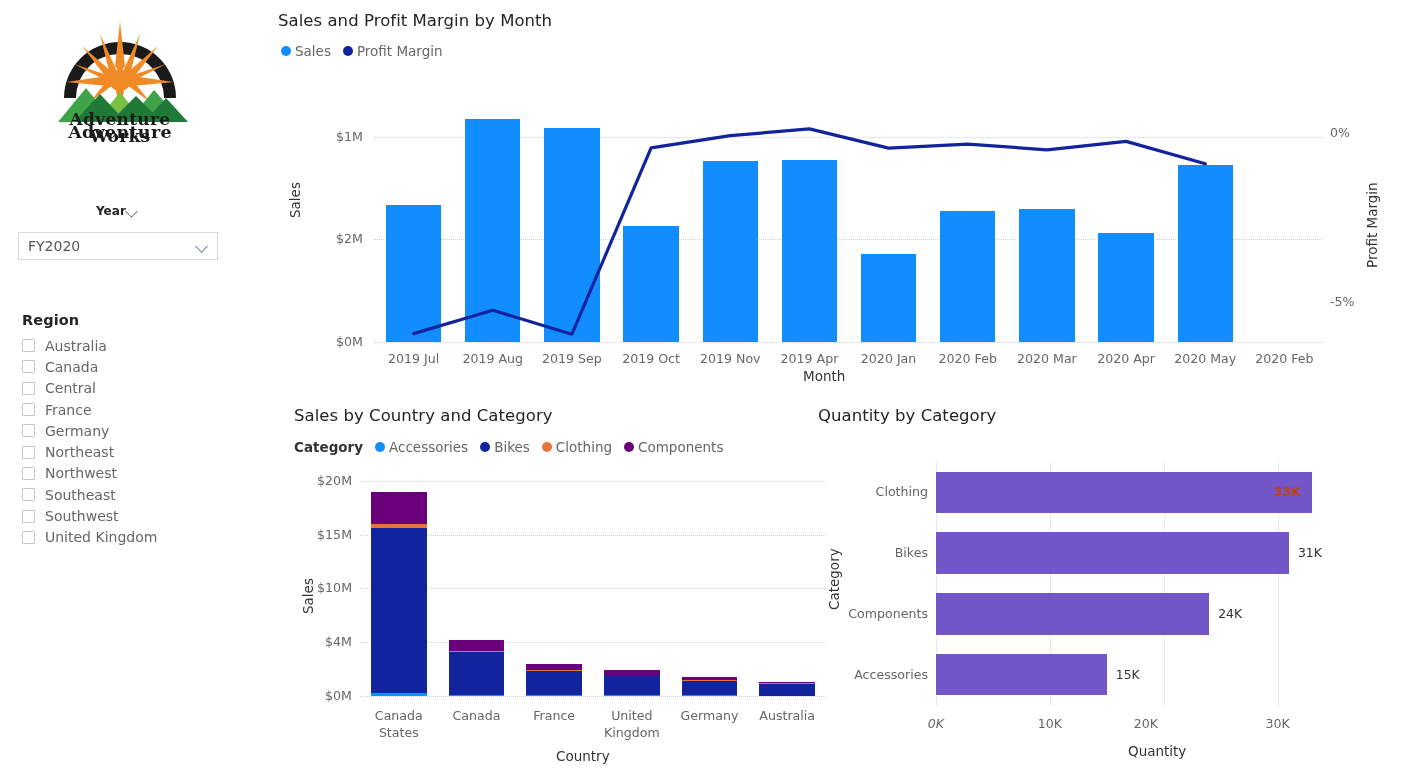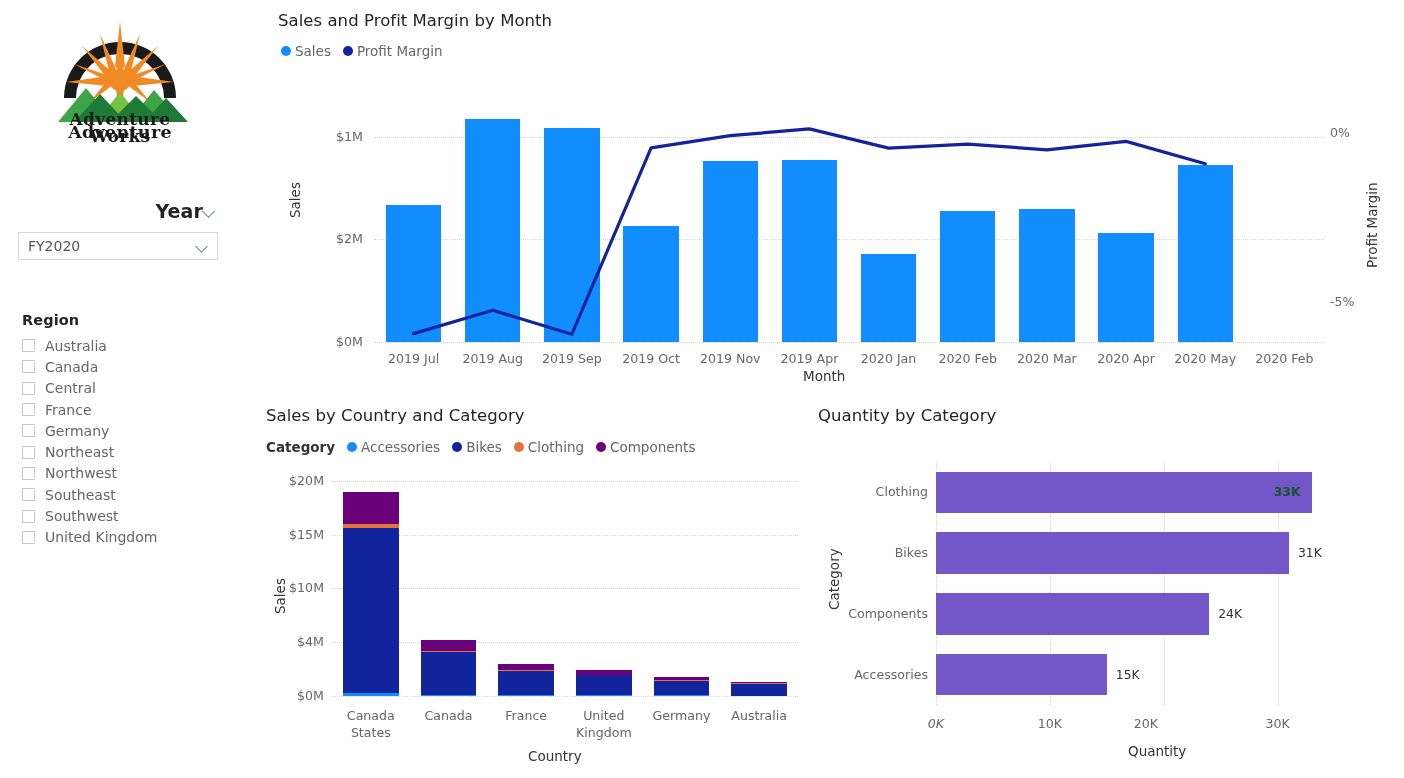--- a/index.html
+++ b/index.html
@@ -13,22 +13,22 @@
   .page { position: relative; width: 1404px; height: 778px; background: #fff; }
 
   
   .sidebar { position: absolute; left: 0; top: 0; width: 262px; height: 778px; background: #fff; }
 
   .logo-wrap { position: absolute; left: 44px; top: 6px; width: 152px; height: 138px; }
   .logo-svg { display: block; }
 
   .slicer-year { position: absolute; left: 18px; top: 200px; width: 200px; }
   .slicer-header {
-    display: flex; align-items: center; justify-content: flex-end;
-    font-size: 19px; color: #252423; font-weight: 600; letter-spacing: .1px;
+    display: flex; align-items: center; justify-content: center;
+    font-size: 12px; color: #252423; font-weight: 600; letter-spacing: .1px;
     padding: 0 2px 0 1px; height: 22px;
   }
   .slicer-header .hdr-label { font-weight: 600; color: #252423; }
   .chev {
     width: 13px; height: 13px; display: inline-block; position: relative;
   }
   .chev::before {
     content: ""; position: absolute; left: 1px; top: 2px;
     width: 8px; height: 8px;
     border-right: 1.6px solid #6a7a93; border-bottom: 1.6px solid #6a7a93;
@@ -240,21 +240,21 @@
         <div class="tick" style="left: 491.833px; width: 79.1667px; text-align: center; top: 345px;">2019 Apr</div>
         <div class="tick" style="left: 571px; width: 79.1667px; text-align: center; top: 345px;">2020 Jan</div>
         <div class="tick" style="left: 650.167px; width: 79.1667px; text-align: center; top: 345px;">2020 Feb</div>
         <div class="tick" style="left: 729.333px; width: 79.1667px; text-align: center; top: 345px;">2020 Mar</div>
         <div class="tick" style="left: 808.5px; width: 79.1667px; text-align: center; top: 345px;">2020 Apr</div>
         <div class="tick" style="left: 887.667px; width: 79.1667px; text-align: center; top: 345px;">2020 May</div>
         <div class="tick" style="left: 966.833px; width: 79.1667px; text-align: center; top: 345px;">2020 Feb</div>
       </div>
   </div>
 
-  <div class="viz" style="left:266px; top:404px; width:540px; height:374px;text-decoration:underline;">
+  <div class="viz" style="left:294px; top:404px; width:540px; height:374px;text-decoration:underline;">
     <div class="viz-title" style="position:absolute;left:0;top:2px;">Sales by Country and Category</div>
     <div class="legend" style="position:absolute;left:0;top:35px;">
       <span class="legend-title">Category</span>
       <span class="legend-group">
         <span class="legend-dot" style="background:#118DFF"></span>
         <span class="legend-text">Accessories</span>
       </span>
       <span class="legend-group">
         <span class="legend-dot" style="background:#12239E"></span>
         <span class="legend-text">Bikes</span>
@@ -338,21 +338,21 @@
 
     <div class="axis-label-v" style="left:8px; top:206px;">Category</div>
     <div class="axis-label-h" style="left:310px; top:339px;">Quantity</div>
 
     <div class="plot" id="plot3" style="left:118px; top:58px; width:370px; height:243px;">
         <div class="gridline-v" style="left: 0px;"></div>
         <div class="gridline-v" style="left: 113.846px;"></div>
         <div class="gridline-v" style="left: 227.692px;"></div>
         <div class="gridline-v" style="left: 341.538px;"></div>
         <div class="hbar" style="top: 9.72px; height: 41.31px; width: 375.692px; background: rgb(115, 87, 201);"></div>
-        <div class="datalabel" style="top: 22.375px; left: 337.692px; color: #14532d;">33K</div>
+        <div class="datalabel" style="top: 22.375px; left: 337.692px; color: #c2410c;">33K</div>
         <div class="hbar" style="top: 70.47px; height: 41.31px; width: 352.923px; background: rgb(115, 87, 201);"></div>
         <div class="datalabel" style="top: 83.125px; left: 361.923px; color: rgb(51, 51, 51); font-weight: 400;">31K</div>
         <div class="hbar" style="top: 131.22px; height: 41.31px; width: 273.231px; background: rgb(115, 87, 201);"></div>
         <div class="datalabel" style="top: 143.875px; left: 282.231px; color: rgb(51, 51, 51); font-weight: 400;">24K</div>
         <div class="hbar" style="top: 191.97px; height: 41.31px; width: 170.769px; background: rgb(115, 87, 201);"></div>
         <div class="datalabel" style="top: 204.625px; left: 179.769px; color: rgb(51, 51, 51); font-weight: 400;">15K</div>
       </div>
 
     <div id="c3-cats">
         <div class="tick" style="left: 22px; width: 88px; text-align: right; top: 80.375px;">Clothing</div>

